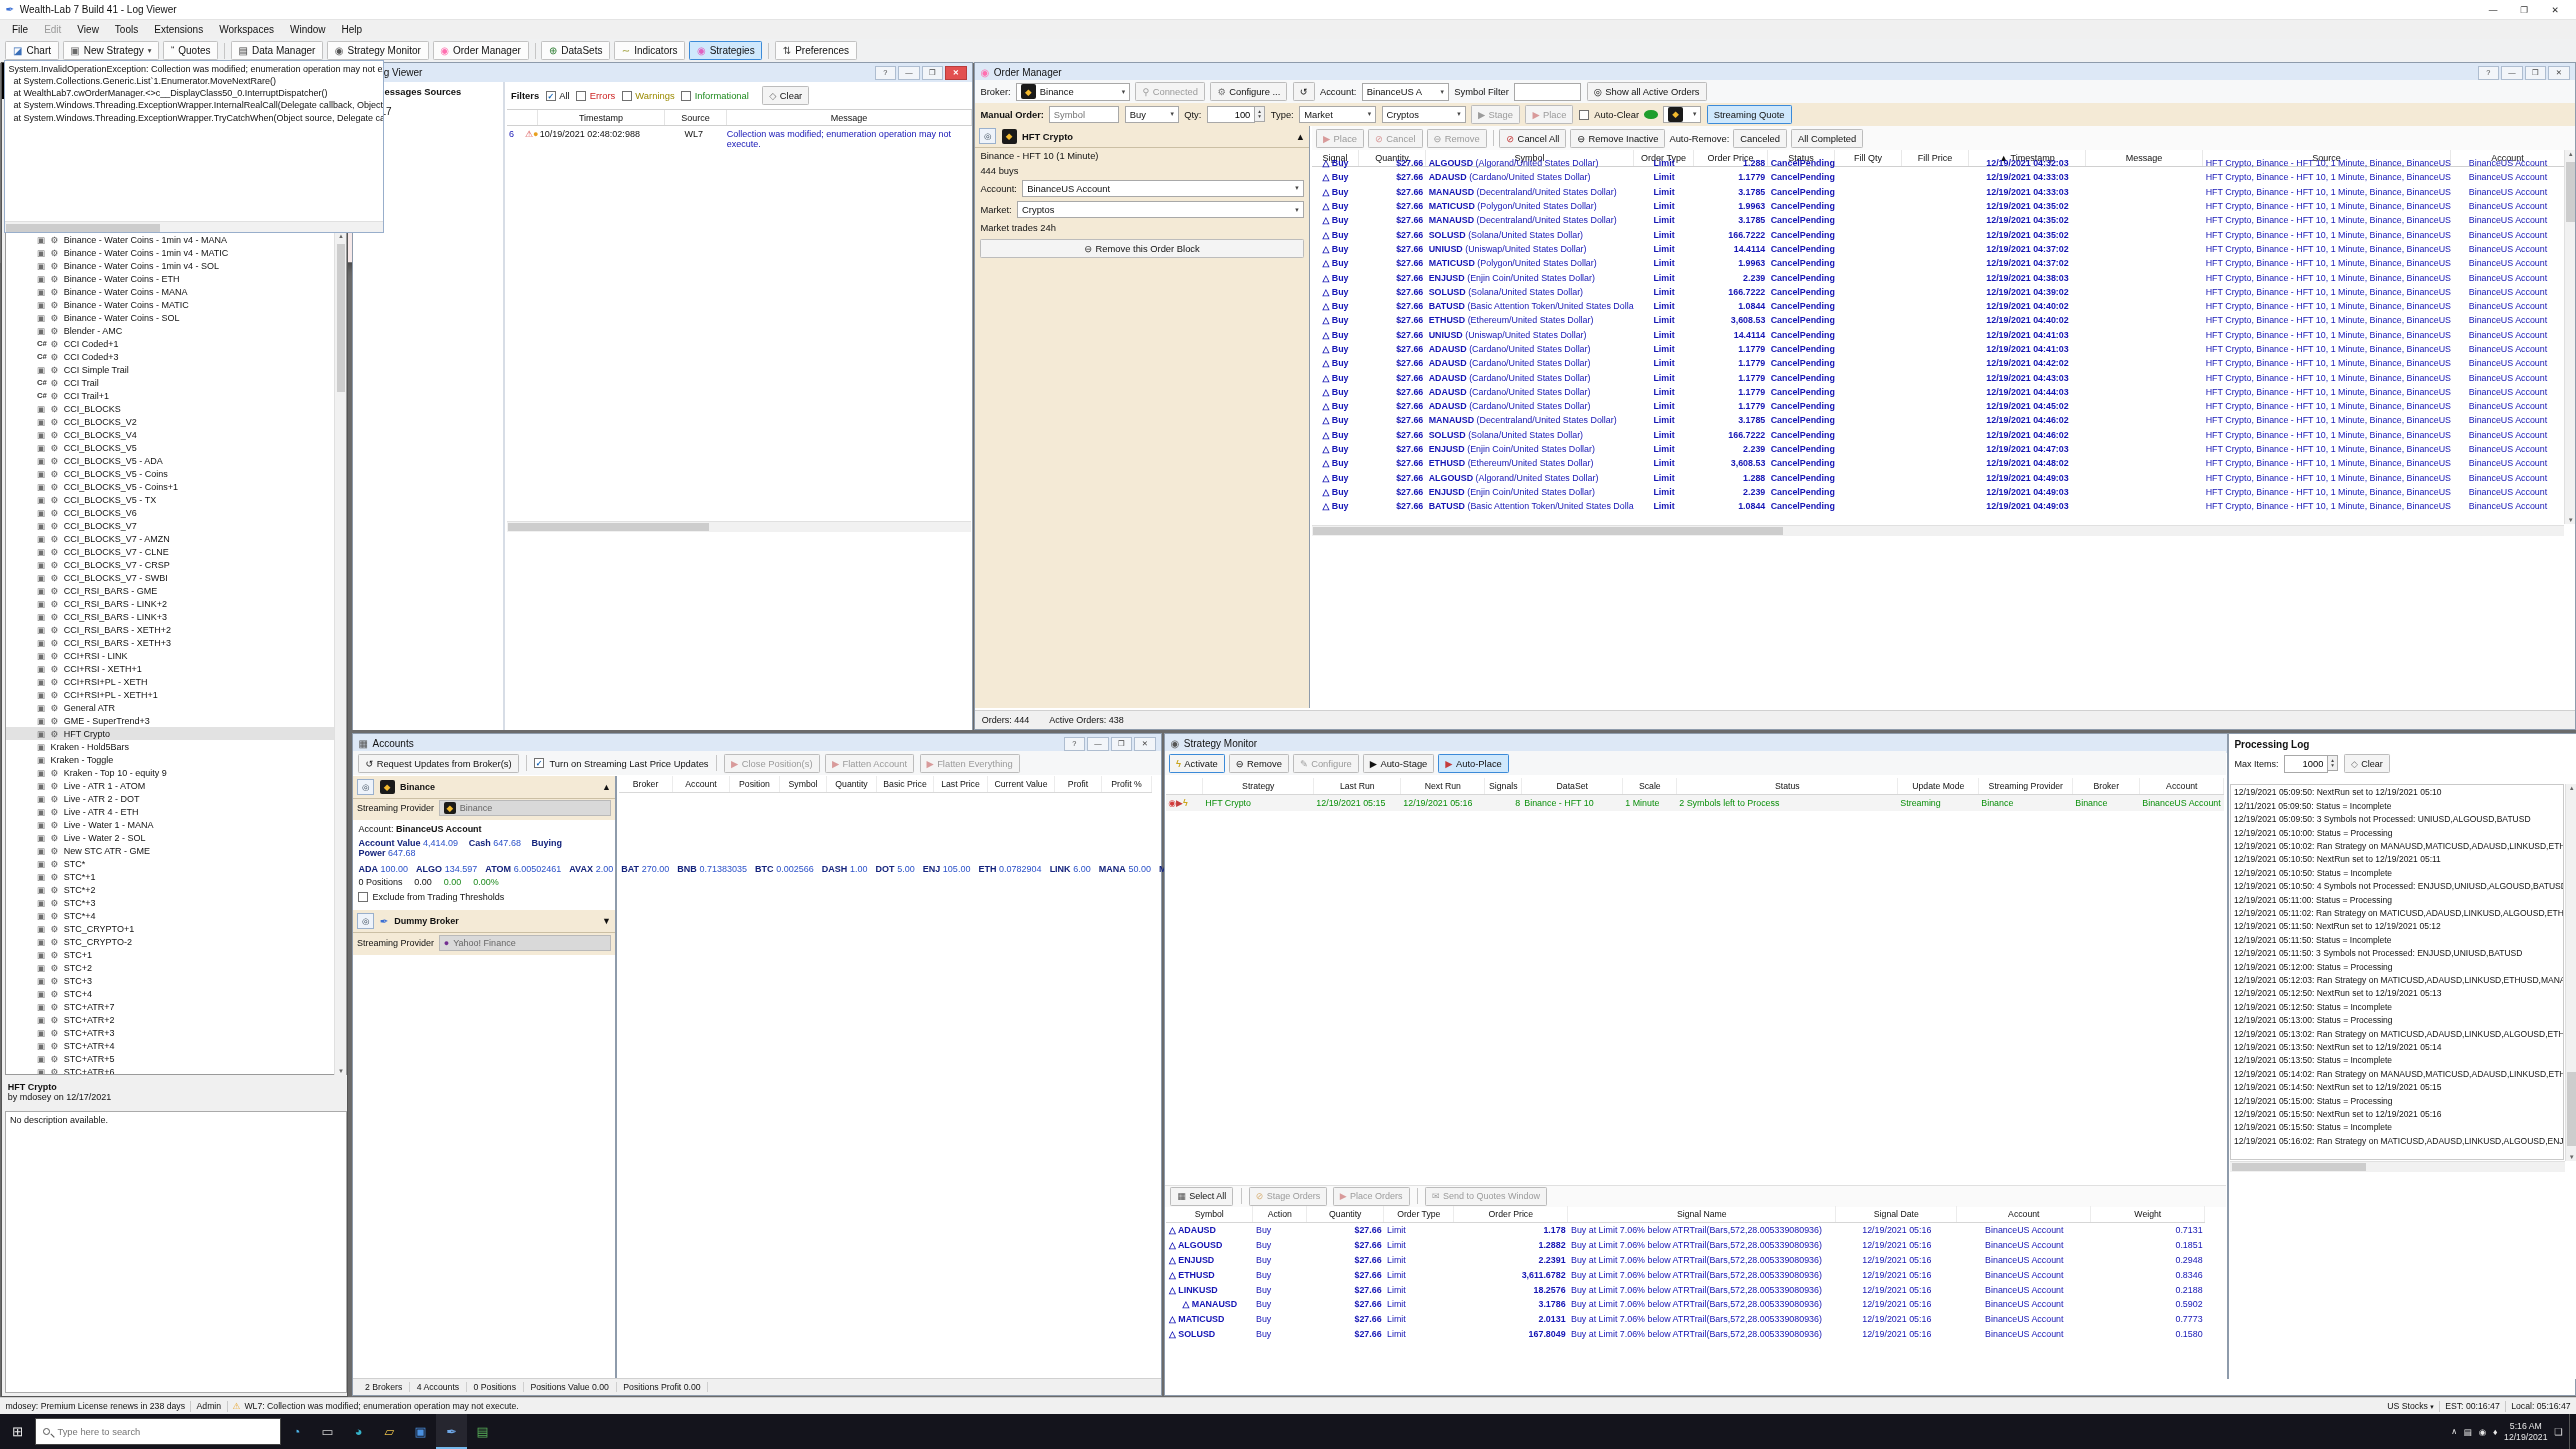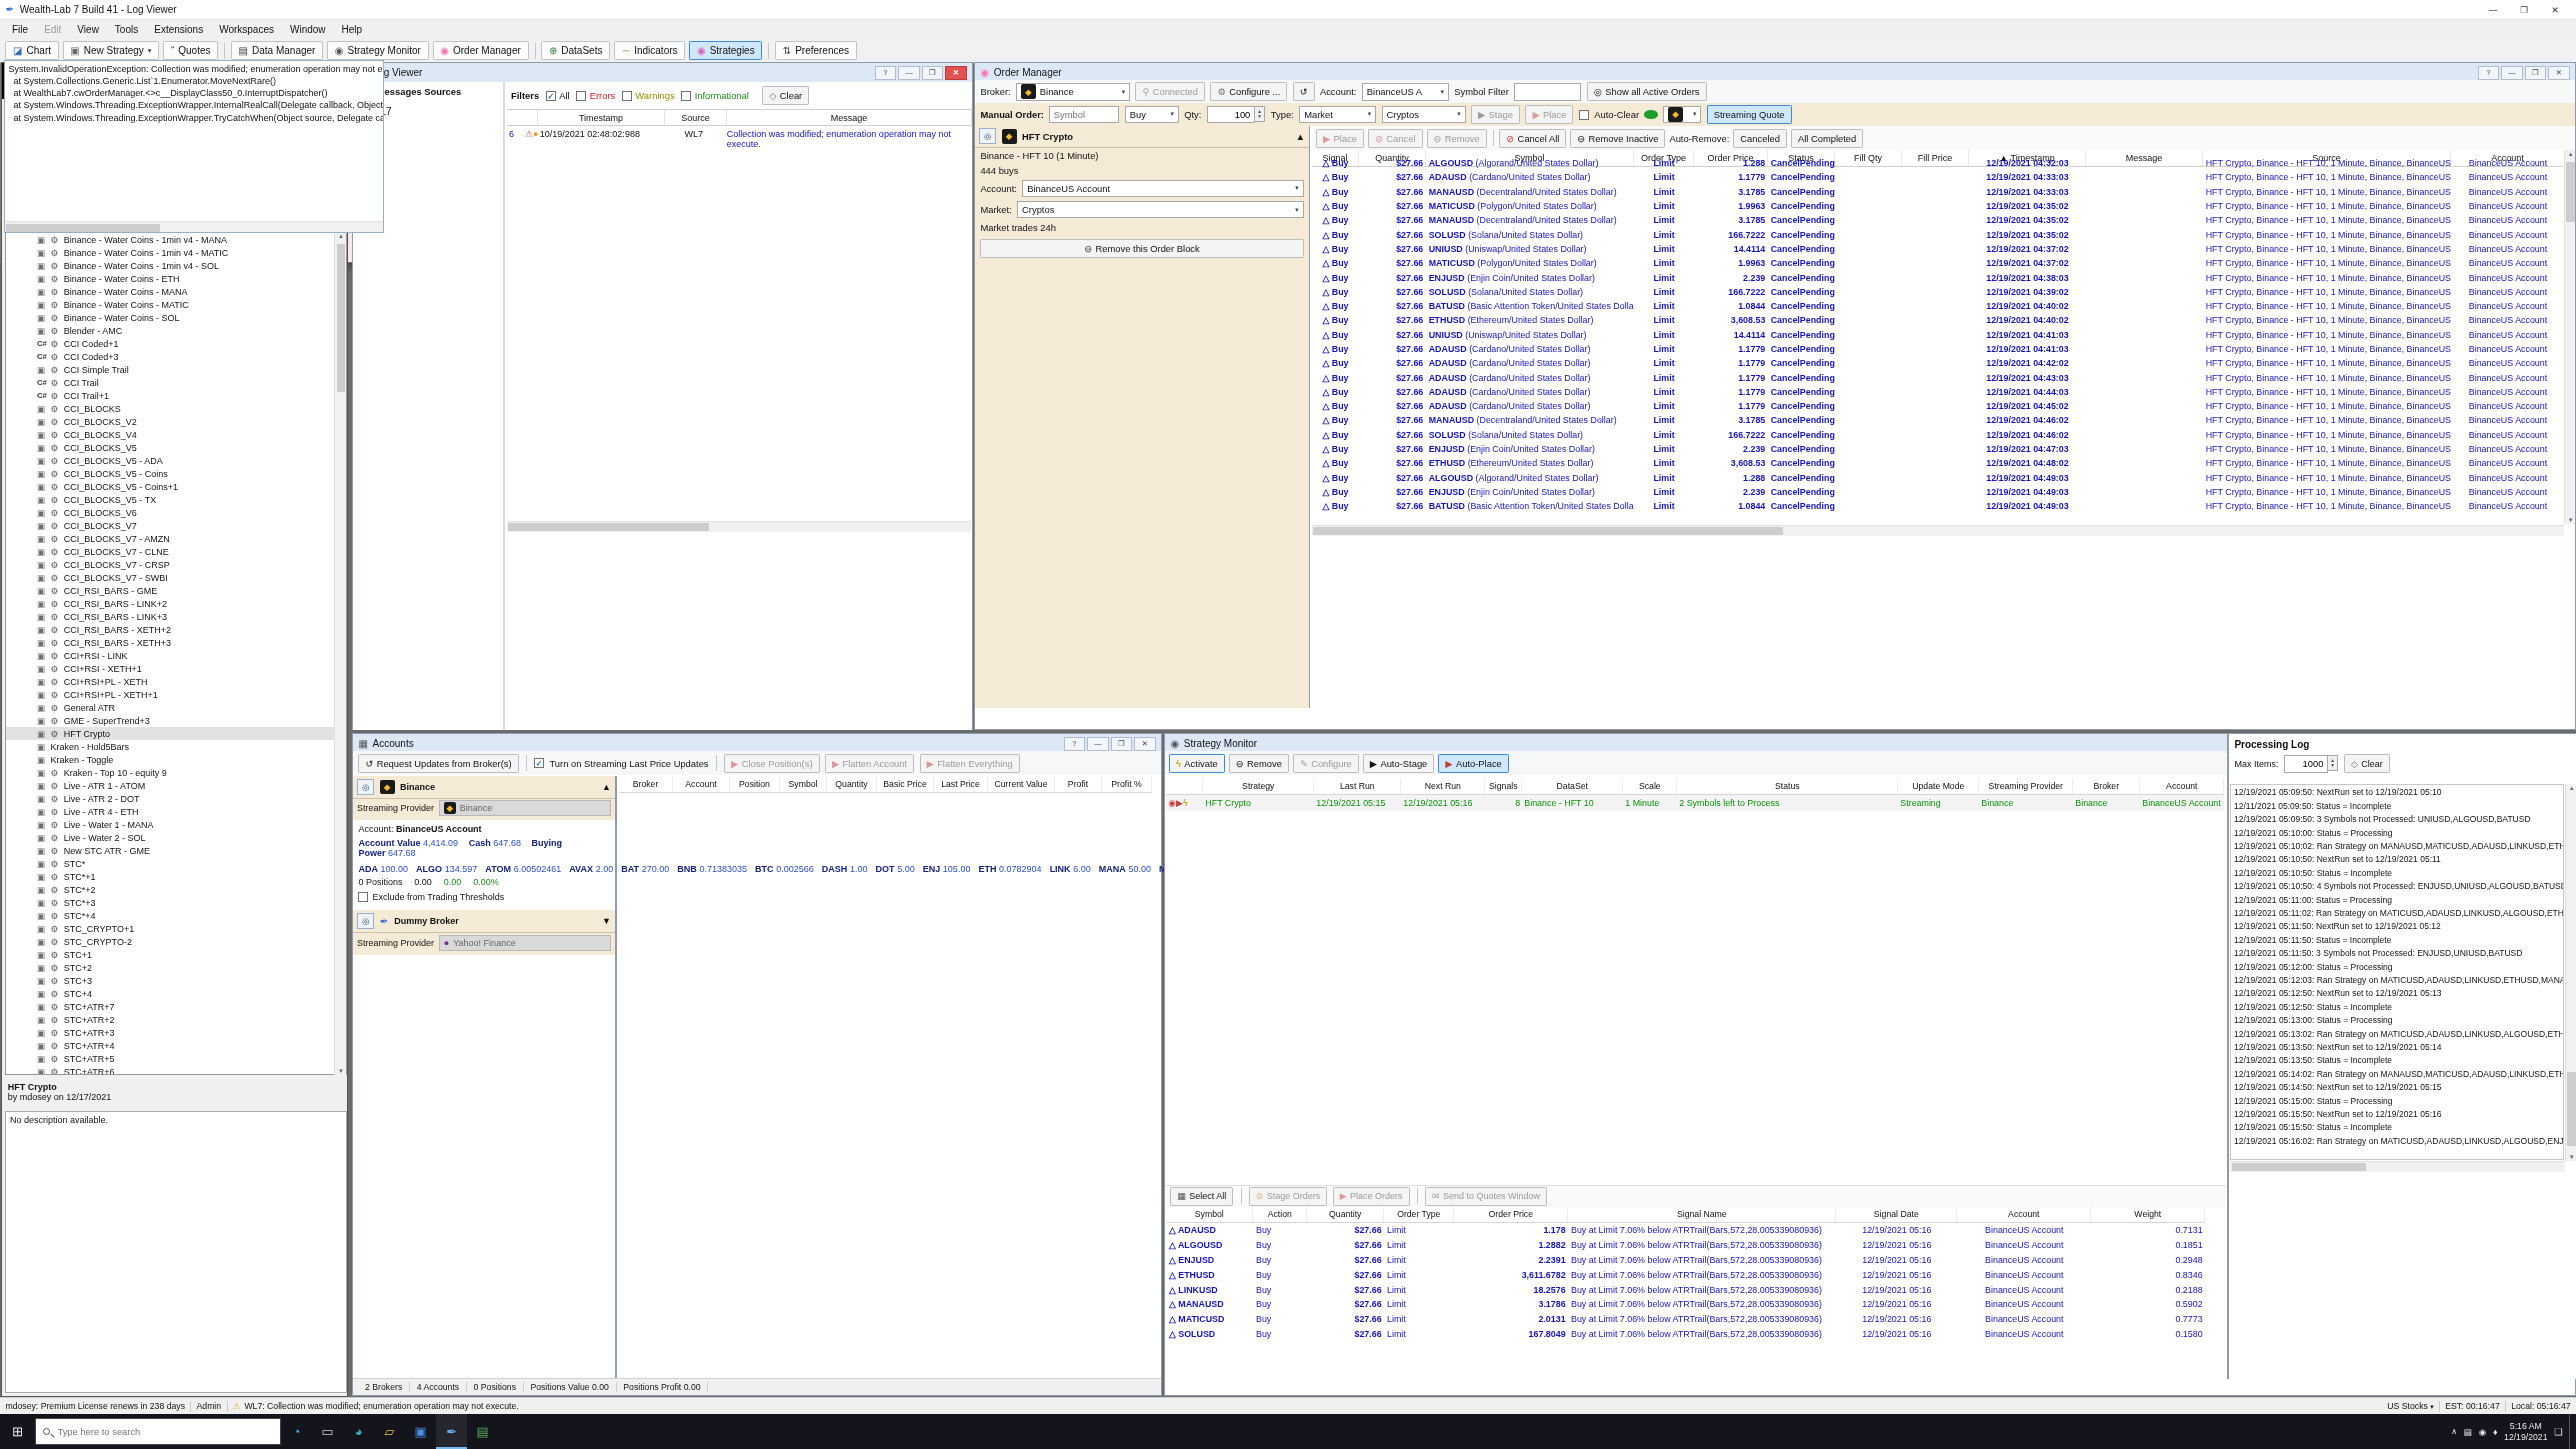--- a/index.html
+++ b/index.html
@@ -1209,20 +1209,24 @@
       </div>
     </div>
   <div class="vsb" style="left:1589px;top:87px;height:374px">
       <i style="top:1.3px">▲</i>
       <i style="bottom:1.3px">▼</i>
       <div class="vth" style="top:12px;height:60px"></div>
     </div>
   <div class="hsb" style="left:337px;top:462px;width:1252px">
       <div class="hth" style="left:1.3px;width:470px"></div>
     </div>
+  <div class="om-foot">
+    <span>Orders: 444</span>
+    <span>Active Orders: 438</span>
+  </div>
 </div>
 
 <div id="acwin" class="win">
   <div class="wtitle">
     <span style="color:#555">▦</span>
     <span>Accounts</span>
     <div class="wbtns">
       <div class="wb">?</div>
       <div class="wb">—</div>
       <div class="wb">❐</div>
@@ -1515,21 +1519,21 @@
         <div style="width: 54px;">Buy</div>
         <div class="oc-r b7" style="width: 77px;">$27.66</div>
         <div style="width: 70px;">Limit</div>
         <div class="oc-r b7" style="width: 114px;">18.2576</div>
         <div style="width: 268px;">Buy at Limit 7.06% below ATRTrail(Bars,572,28.005339080936)</div>
         <div class="oc-c" style="width: 121px;">12/19/2021 05:16</div>
         <div class="oc-c" style="width: 134px;">BinanceUS Account</div>
         <div class="oc-r" style="width: 114px;">0.2188</div>
       </div>
       <div class="sgrow">
-        <div class="b7" style="width: 87px;">△ MANAUSD</div>
+        <div class="b7" style="width: 87px; text-align: center;">△ MANAUSD</div>
         <div style="width: 54px;">Buy</div>
         <div class="oc-r b7" style="width: 77px;">$27.66</div>
         <div style="width: 70px;">Limit</div>
         <div class="oc-r b7" style="width: 114px;">3.1786</div>
         <div style="width: 268px;">Buy at Limit 7.06% below ATRTrail(Bars,572,28.005339080936)</div>
         <div class="oc-c" style="width: 121px;">12/19/2021 05:16</div>
         <div class="oc-c" style="width: 134px;">BinanceUS Account</div>
         <div class="oc-r" style="width: 114px;">0.5902</div>
       </div>
       <div class="sgrow">

